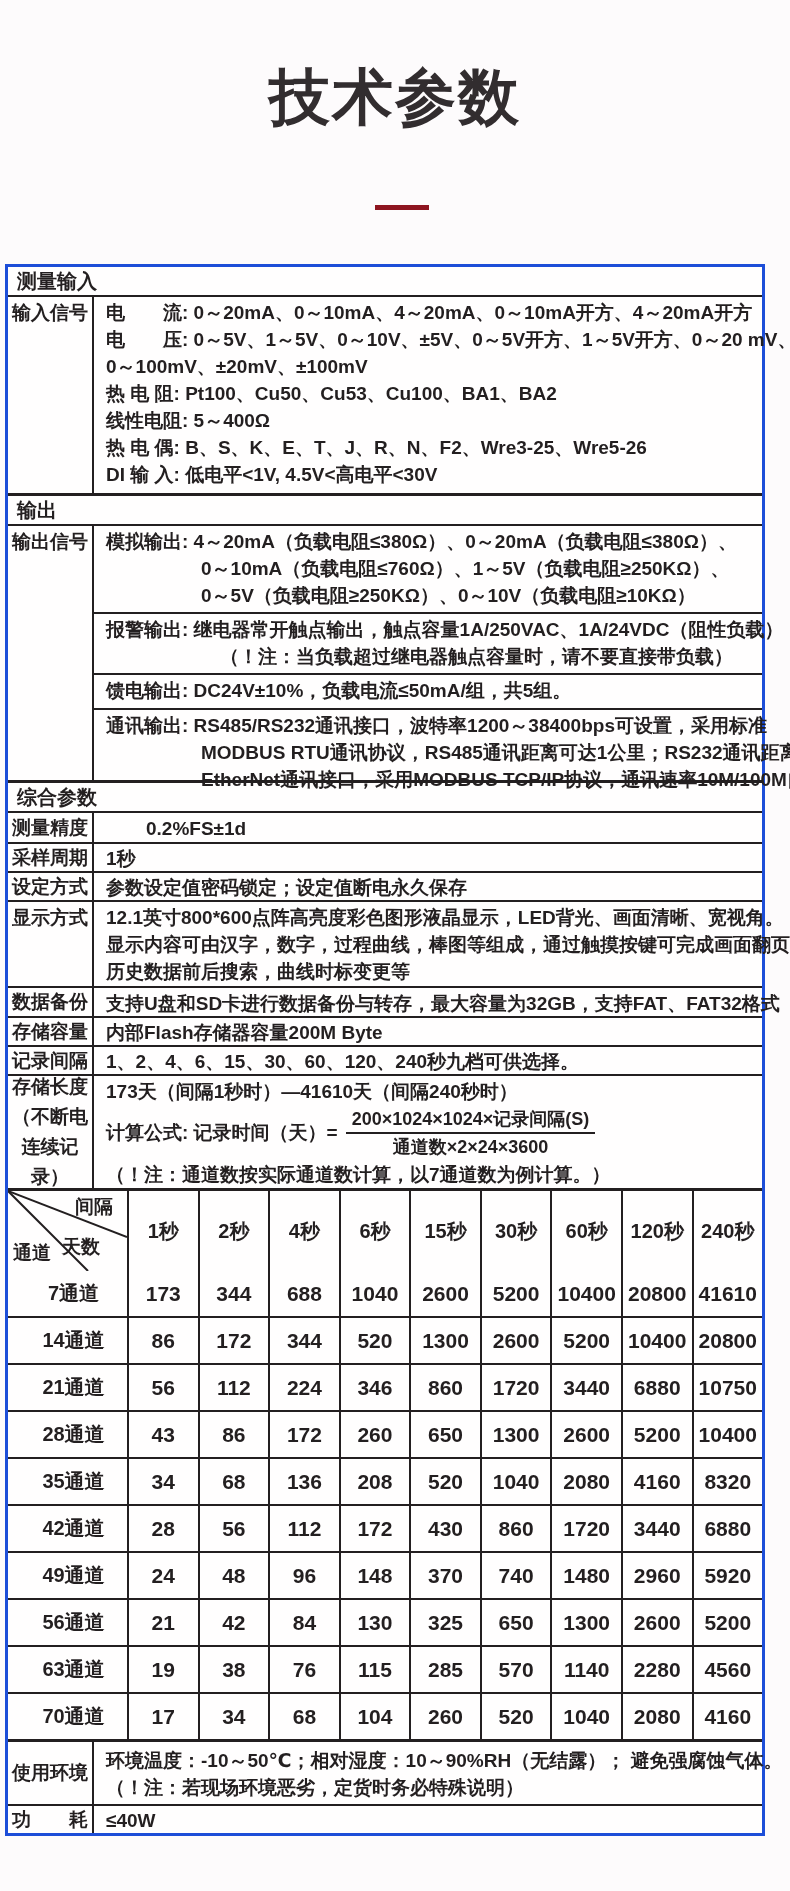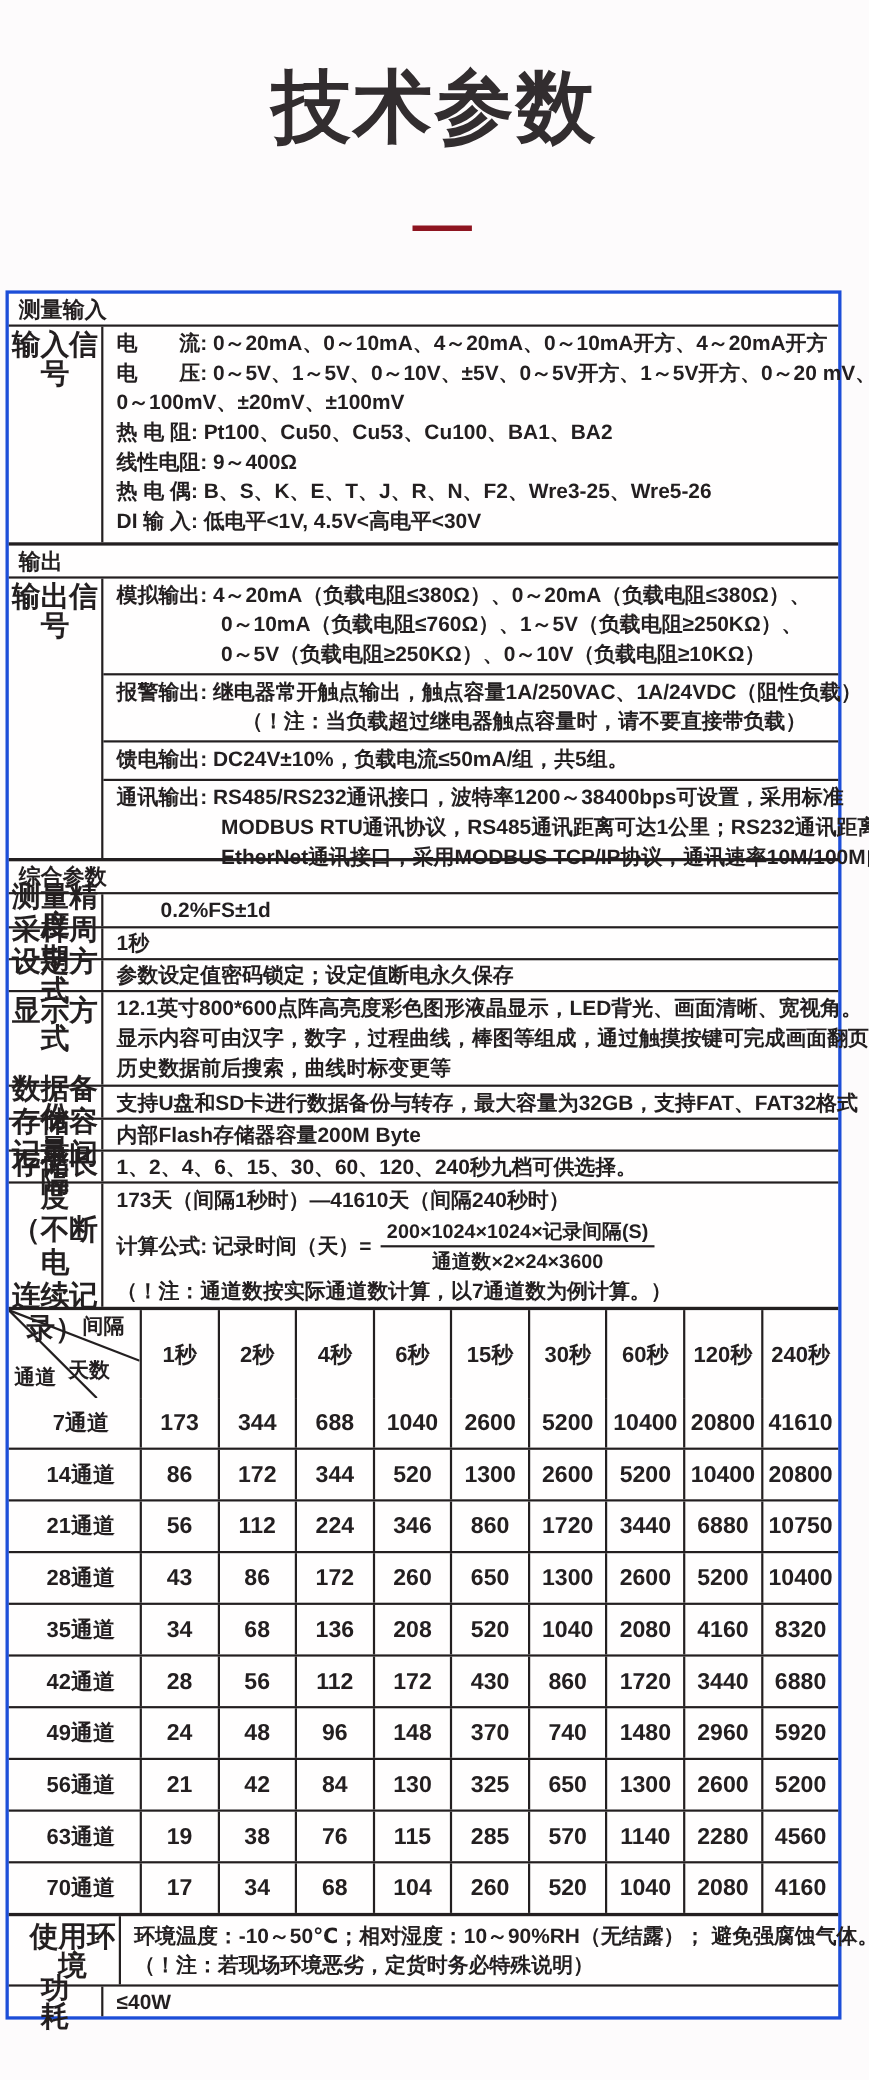--- a/index.html
+++ b/index.html
@@ -5,21 +5,21 @@
   html,body{margin:0;padding:0;}
   body{
     width:790px;height:1891px;position:relative;
     background:#fdfbfc;
     font-family:"Liberation Sans","DejaVu Sans",sans-serif;
     color:#231f20;font-weight:bold;
     -webkit-font-smoothing:antialiased;
   }
   .page-title{
     position:absolute;top:48px;left:0;width:790px;
-    text-align:center;font-size:72px;line-height:100px;
+    text-align:center;font-size:61px;line-height:100px;
     color:#322d2f;letter-spacing:2px;white-space:nowrap;font-family:Liberation Serif, serif;
   }
   .title-underline{
     position:absolute;top:205px;left:375px;width:54px;height:5px;
     background:#8e1520;
   }
   
   .sheet{
     position:absolute;left:5px;top:264px;width:760px;
     border:3px solid #1d4ed8;background:#fffefe;
@@ -27,37 +27,37 @@
   }
   .sec-head{
     height:28px;display:flex;align-items:center;
     padding-left:9px;font-size:20px;
   }
   .srow{display:flex;border-top:2px solid #231f20;}
   .sep{border-top:3px solid #231f20;}
   .slabel{
     width:86px;flex:0 0 86px;border-right:2px solid #231f20;
     display:flex;align-items:center;justify-content:center;
-    text-align:center;font-size:26px;line-height:26px;
+    text-align:center;font-size:19px;line-height:26px;
     box-sizing:border-box;
   }
   .slabel.top{align-items:flex-start;padding-top:3px;}
   .scontent{
     flex:1;min-width:0;padding:2px 0 0 12px;
     display:flex;flex-direction:column;justify-content:center;
     box-sizing:border-box;
   }
   .scontent .line{line-height:27px;white-space:nowrap;}
   .subwrap{flex:1;min-width:0;padding:0;display:block;}
   .subrow{padding:2px 0 2px 12px;border-top:2px solid #231f20;}
   .subrow:first-child{border-top:none;}
   .subrow .line{line-height:27px;white-space:nowrap;}
   .h-input{height:196px;}   .h-output{height:254px;}
   .h-27{height:27px;}       .h-28{height:28px;}       .h-29{height:29px;gap:40px;}
-  .h-disp{height:84px;}     .h-store{height:112px;}   .h-env{height:62px;padding-left:16px;}
+  .h-disp{height:84px;}     .h-store{height:112px;}   .h-env{height:62px;}
   .sub-analog{height:82px;} .sub-alarm{height:55px;}
   .sub-feed{height:29px;}   .sub-comm{height:82px;}
   
   .formula-row{display:flex;align-items:center;height:56px;white-space:nowrap;}
   .frac{display:inline-flex;flex-direction:column;align-items:center;
         margin-left:8px;font-size:18px;line-height:24px;}
   .frac .num{border-bottom:2px solid #231f20;padding:0 6px 1px 6px;}
   .frac .den{padding-top:1px;}
   
   .chtable{border-top:3px solid #231f20;}
@@ -89,21 +89,21 @@
 <div class="sheet">
 
   <div class="sec-head">测量输入</div>
   <div class="srow h-input">
     <div class="slabel top">输入信号</div>
     <div class="scontent" style="justify-content:flex-start">
         <div class="line">电　　流: 0～20mA、0～10mA、4～20mA、0～10mA开方、4～20mA开方</div>
         <div class="line">电　　压: 0～5V、1～5V、0～10V、±5V、0～5V开方、1～5V开方、0～20 mV、</div>
         <div class="line">0～100mV、±20mV、±100mV</div>
         <div class="line">热 电 阻: Pt100、Cu50、Cu53、Cu100、BA1、BA2</div>
-        <div class="line">线性电阻: 9～400Ω</div>
+        <div class="line">线性电阻: 5～400Ω</div>
         <div class="line">热 电 偶: B、S、K、E、T、J、R、N、F2、Wre3-25、Wre5-26</div>
         <div class="line">DI 输 入: 低电平&lt;1V, 4.5V&lt;高电平&lt;30V</div>
       </div>
   </div>
 
   <div class="sec-head sep">输出</div>
   <div class="srow h-output">
     <div class="slabel top">输出信号</div>
     <div class="subwrap">
       <div class="subrow sub-analog">

